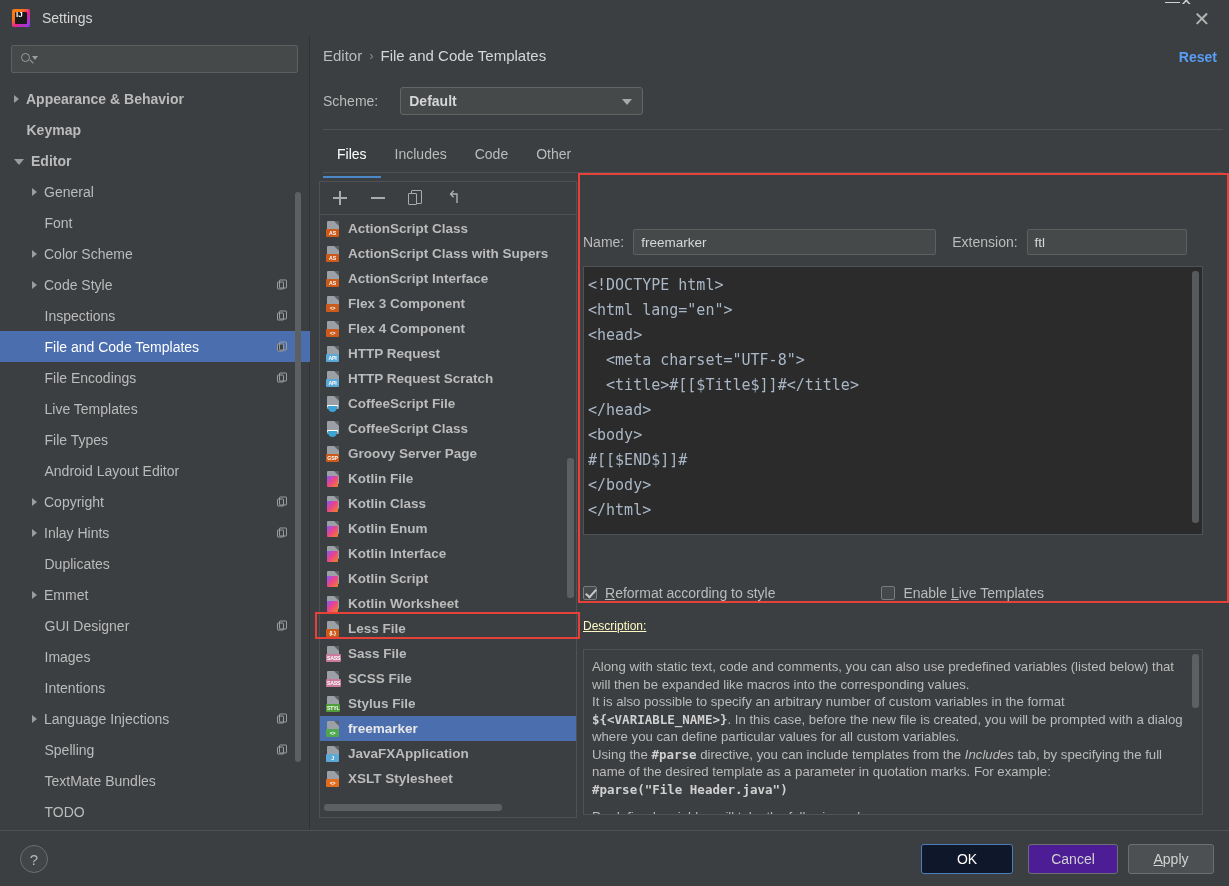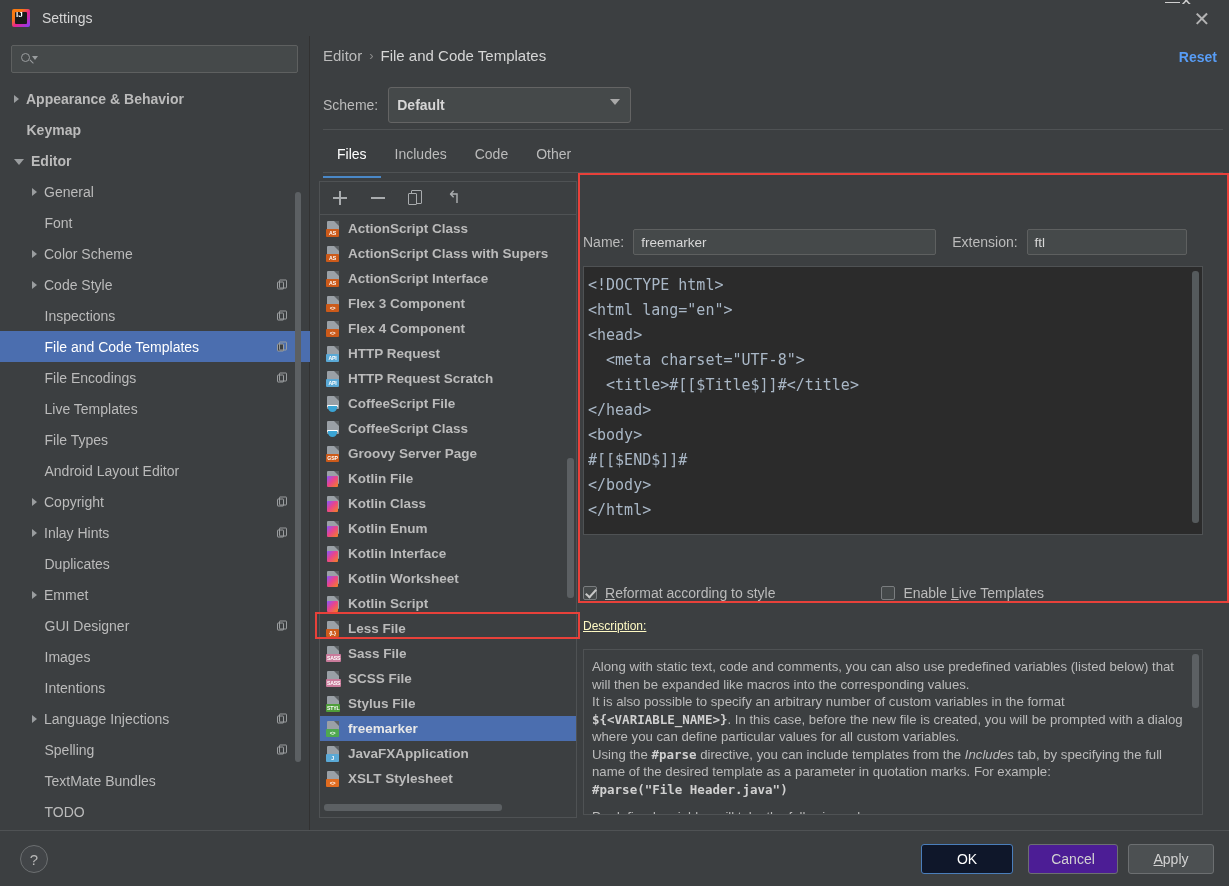--- a/index.html
+++ b/index.html
@@ -110,24 +110,24 @@
 
   
   .content { position: absolute; left: 311px; top: 36px; width: 918px; height: 794px; background: #3c3f41; }
 
   .breadcrumb { position: absolute; left: 12px; top: 11px; display: flex; align-items: center; gap: 7px; }
   .bc-part { color: #bbbbbb; font-size: 15px; }
   .bc-part.strong { color: #d6d6d6; }
   .bc-sep { color: #8b8b8b; font-size: 13px; }
   .reset-link { position: absolute; right: 12px; top: 13px; color: #589df6; font-size: 14px; font-weight: bold; cursor: pointer; }
 
-  .scheme-row { position: absolute; left: 12px; top: 51px; display: flex; align-items: center; }
+  .scheme-row { position: absolute; left: 12px; top: 51px; display: flex; align-items: center; gap: 12px; }
   .scheme-label { color: #bbbbbb; font-size: 14px; margin-right: 10px; }
   .scheme-select {
-    width: 243px; height: 36px; background: #45494a; border: 1px solid #646464; border-radius: 3px;
+    width: 243px; height: 28px; background: #45494a; border: 1px solid #646464; border-radius: 3px;
     display: flex; align-items: center; padding: 5px 8px; position: relative; cursor: pointer;
   }
   .scheme-value { font-size: 14px; color: #d6d6d6; font-weight: bold; }
   .scheme-arrow {
     position: absolute; right: 10px; top: 11px; width: 0; height: 0;
     border-left: 5px solid transparent; border-right: 5px solid transparent; border-top: 6px solid #a9a9a9;
   }
   .hr-line { position: absolute; left: 12px; top: 93px; width: 900px; height: 1px; background: #4f5254; }
 
   .tabs { position: absolute; left: 12px; top: 102px; display: flex; }
@@ -617,29 +617,29 @@
               <span class="kot-icon"></span>
             </span>
             <span>Kotlin Interface</span>
           </div>
           <div class="list-row">
             <span class="file-icon">
               <span class="sheet"></span>
               <span class="fold"></span>
               <span class="kot-icon"></span>
             </span>
+            <span>Kotlin Script</span>
+          </div>
+          <div class="list-row">
+            <span class="file-icon">
+              <span class="sheet"></span>
+              <span class="fold"></span>
+              <span class="kot-icon"></span>
+            </span>
             <span>Kotlin Worksheet</span>
-          </div>
-          <div class="list-row">
-            <span class="file-icon">
-              <span class="sheet"></span>
-              <span class="fold"></span>
-              <span class="kot-icon"></span>
-            </span>
-            <span>Kotlin Script</span>
           </div>
           <div class="list-row">
             <span class="file-icon">
               <span class="sheet"></span>
               <span class="fold"></span>
               <span class="tag tag-less">{L}</span>
             </span>
             <span>Less File</span>
           </div>
           <div class="list-row">

